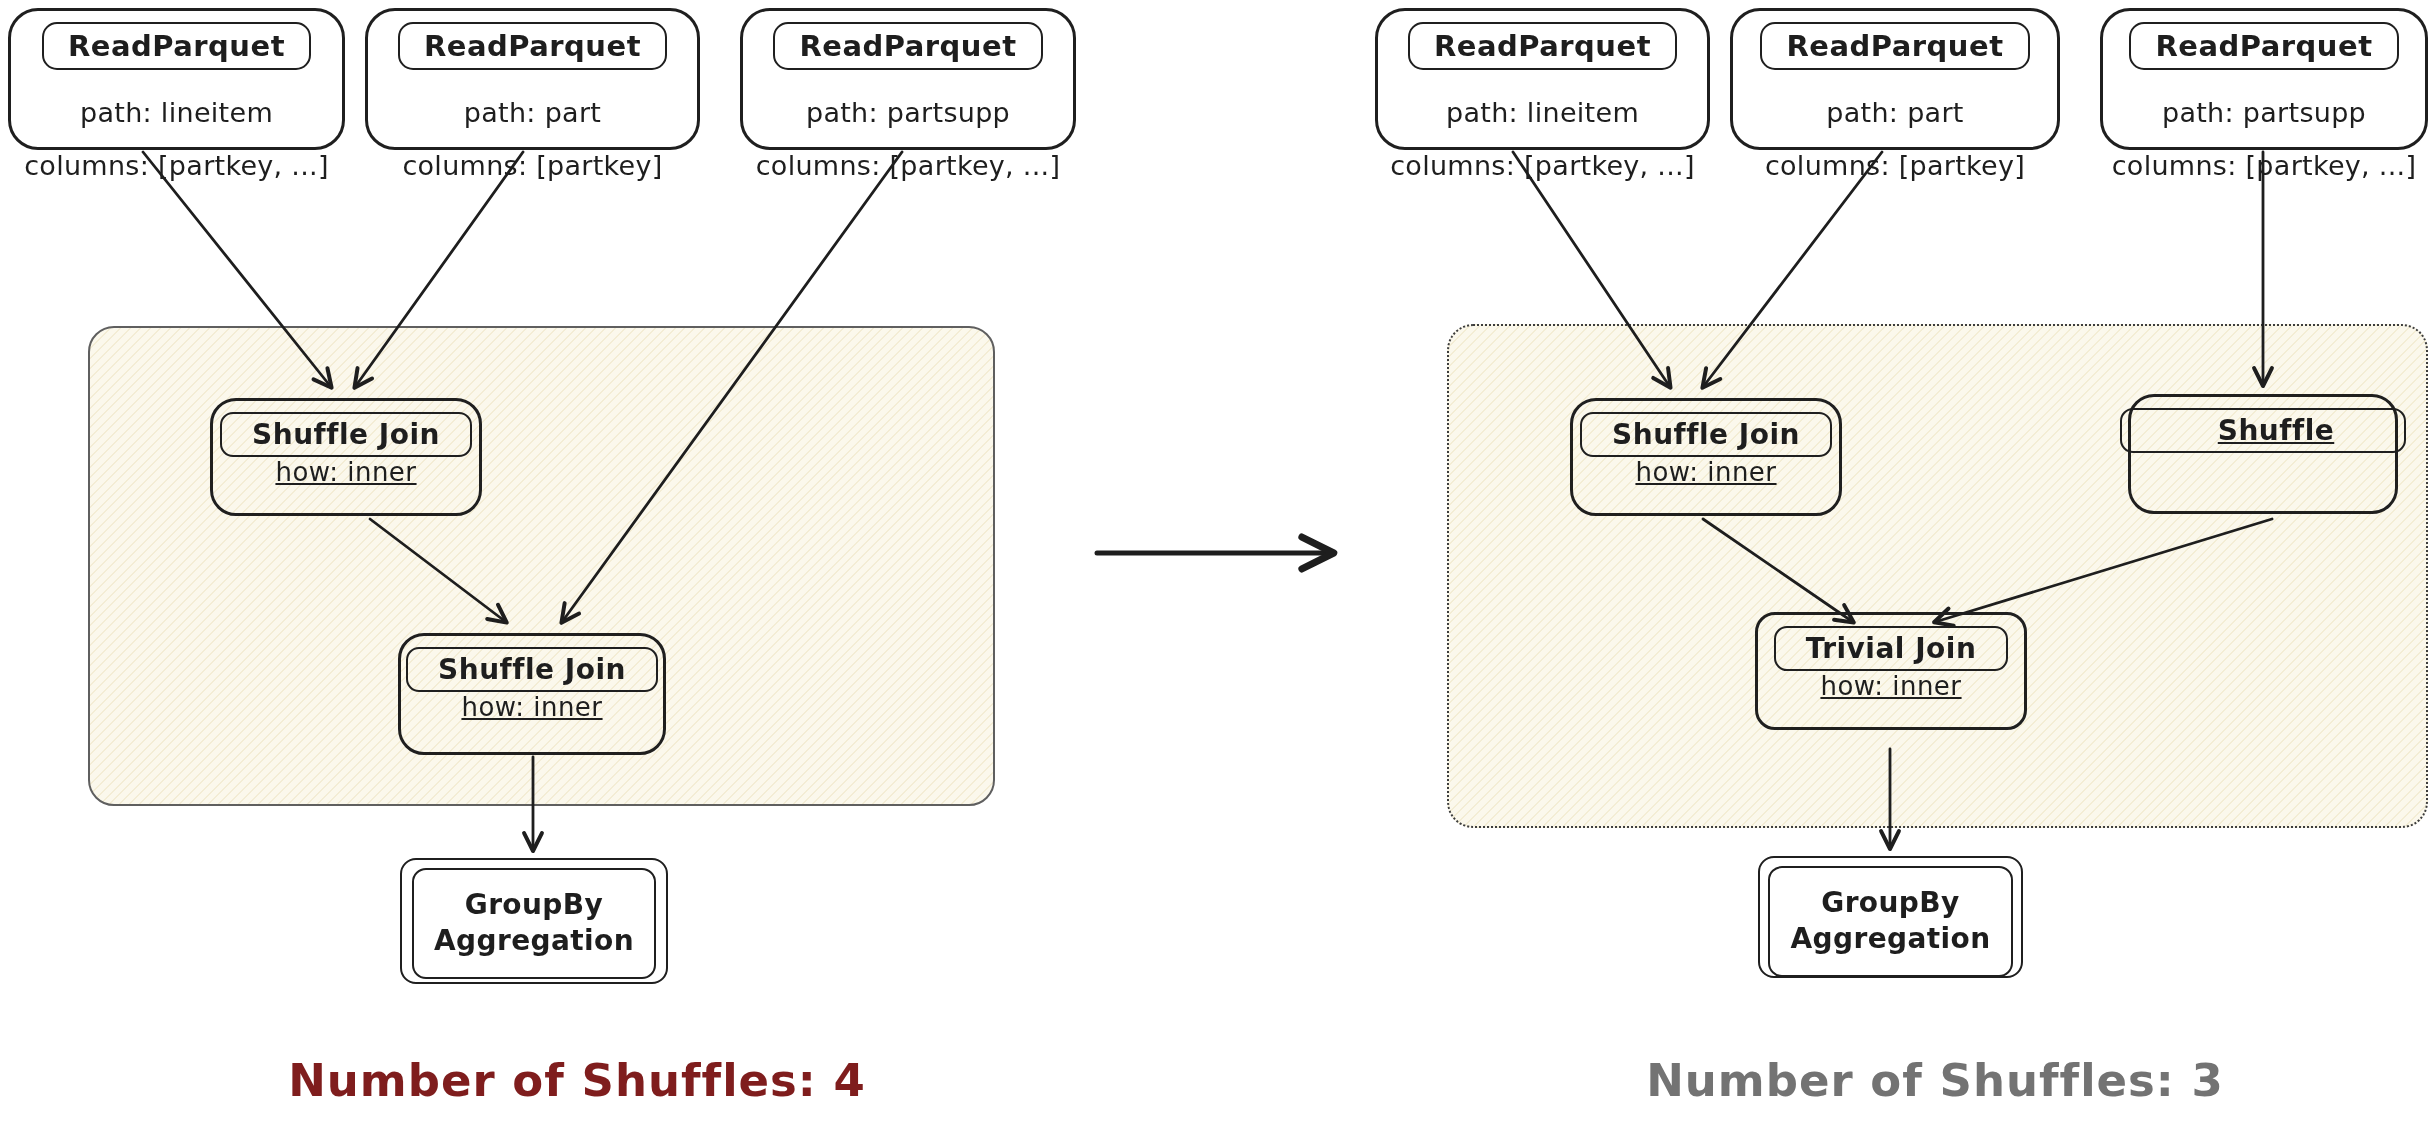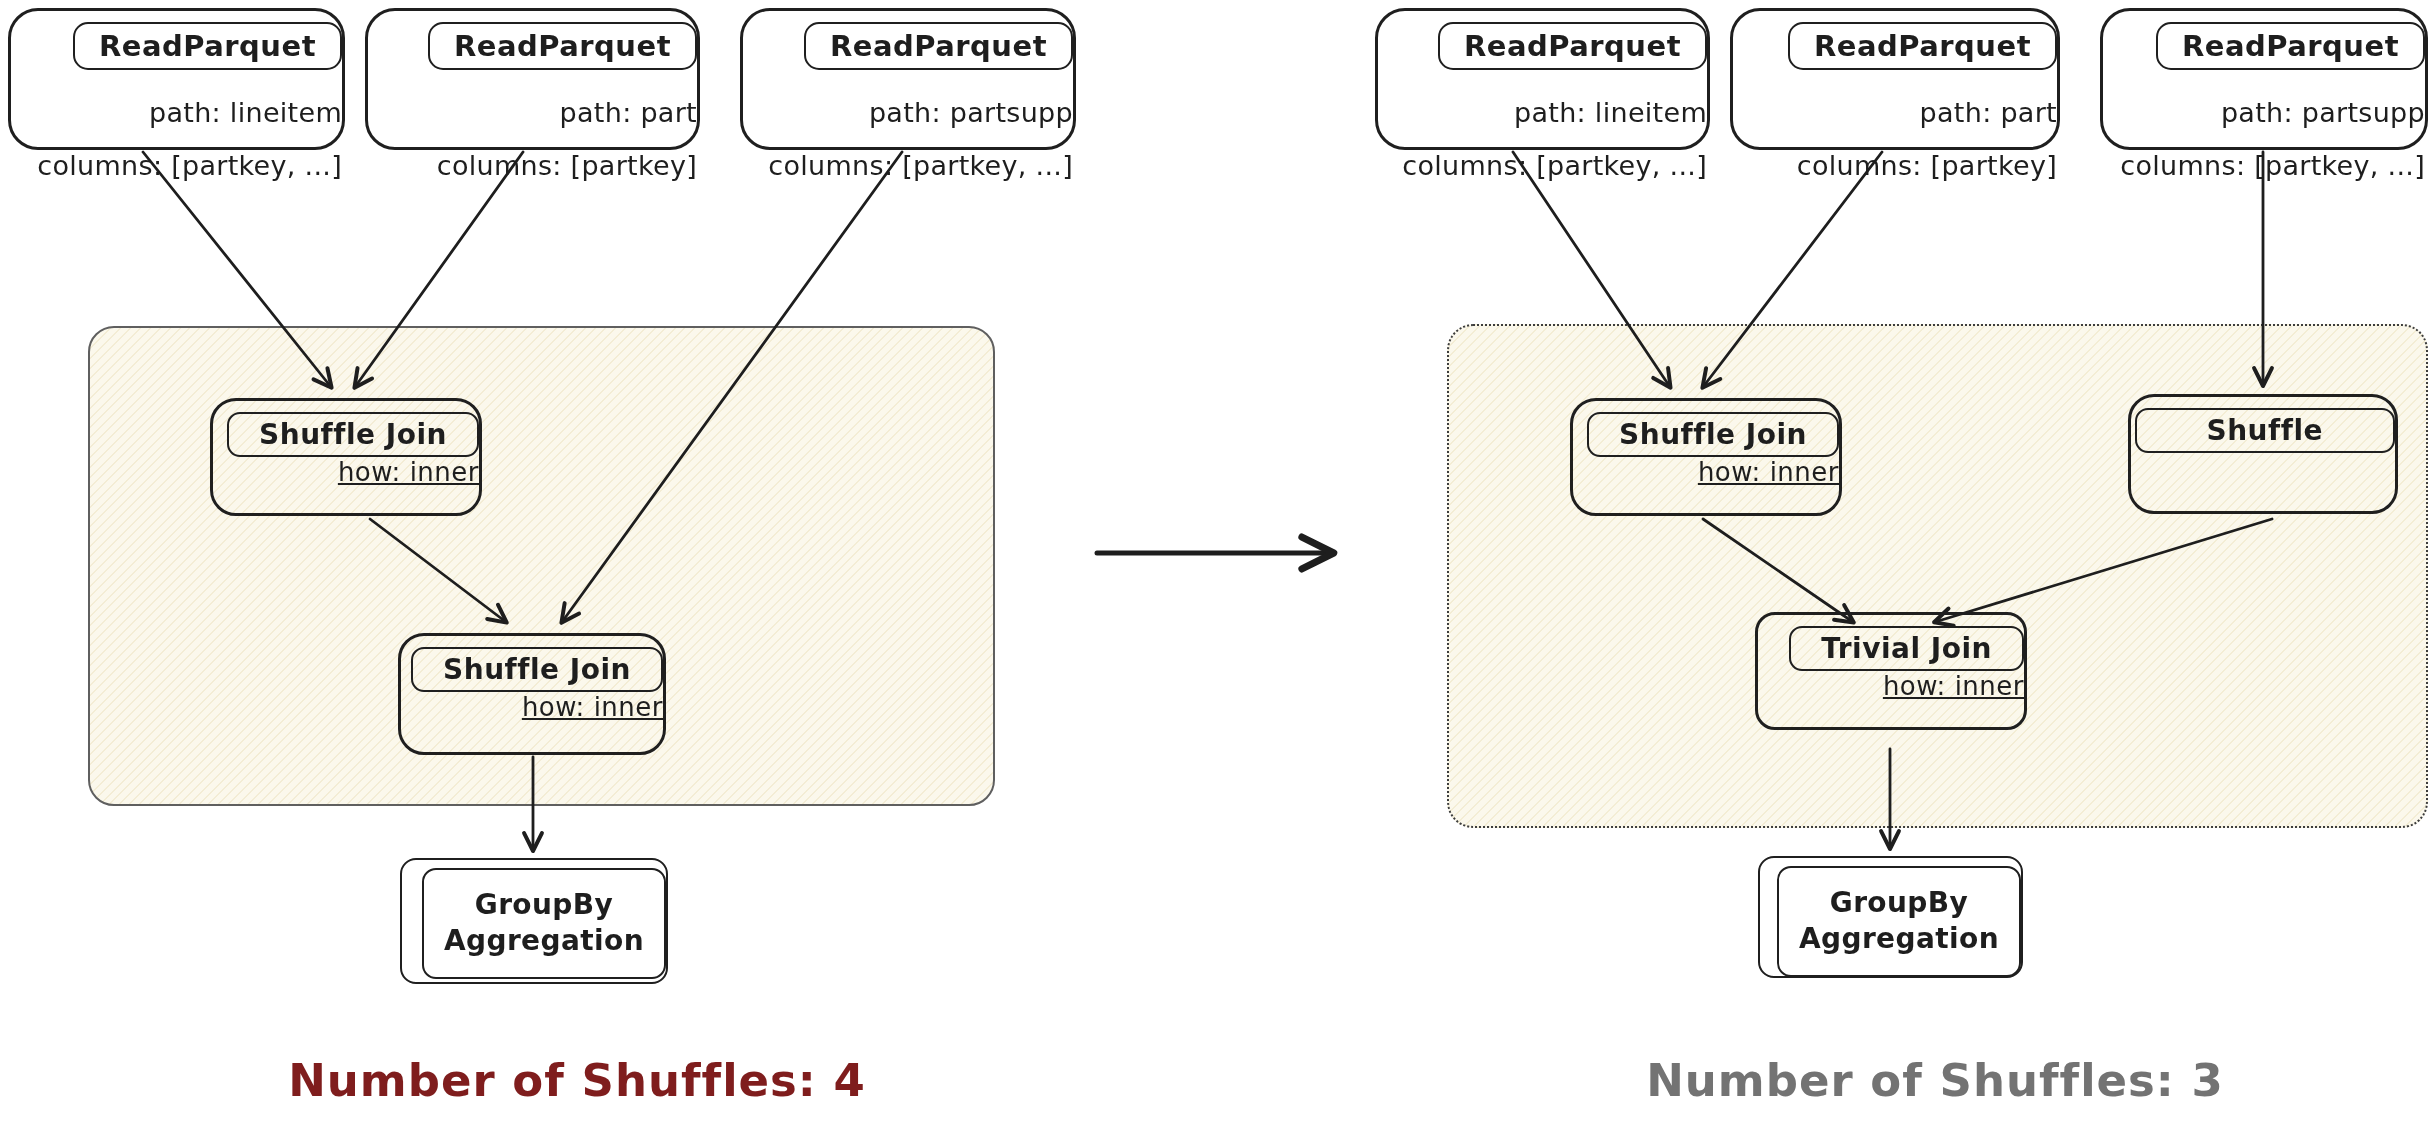--- a/index.html
+++ b/index.html
@@ -17,21 +17,21 @@
   }
   .container.solid{border:2px solid #5f5f5f;}
   .container.dotted{border:2.5px dotted #3d3d3d;}
   
   svg.arrows{position:absolute;left:0;top:0;}
   svg.arrows line{stroke:#1e1e1e;stroke-width:2.8;stroke-linecap:round;}
   svg.arrows line.big{stroke-width:5;}
   
   .node{
     position:absolute;box-sizing:border-box;display:flex;flex-direction:column;
-    align-items:flex-end;border:3px solid #1f1f1f;background:transparent;
+    align-items:center;border:3px solid #1f1f1f;background:transparent;
   }
   .node.source{border-radius:30px;background:#ffffff;}
   .node.stage{border-radius:26px;border-width:3.5px;}
   .node.sink{border-radius:16px;border-width:2.8px;background:#ffffff;}
   .title-box{
     box-sizing:border-box;border:2.5px solid #1f1f1f;border-radius:13px;
     padding:5px 24px;font-size:29px;font-weight:600;letter-spacing:0.5px;
     margin-top:11px;white-space:nowrap;
   }
   .node.source .title-box{border-radius:15px;}
@@ -128,21 +128,21 @@
     <div class="title-box">ReadParquet</div>
     <div class="row path">path: partsupp</div>
     <div class="row cols">columns: [partkey, ...]</div>
   </div>
 
   <div class="node stage" style="left:1570px;top:398px;width:272px;height:118px;">
     <div class="title-box">Shuffle Join</div>
     <div class="subtitle">how: inner</div>
   </div>
   <div class="node stage" style="left:2128px;top:394px;width:270px;height:120px;">
-    <div class="title-box" style="padding-left:70px;padding-right:70px;">Shuffle</div>
+    <div class="title-box" style="padding-left:96px;padding-right:70px;text-decoration:underline;">Shuffle</div>
     <div class="subtitle"></div>
   </div>
   <div class="node stage" style="left:1755px;top:612px;width:272px;height:118px;border-radius:20px;">
     <div class="title-box">Trivial Join</div>
     <div class="subtitle">how: inner</div>
   </div>
 
   <div class="node sink" style="left:1758px;top:856px;width:265px;height:122px;">
     <div class="sink-inner">
       <div>GroupBy</div>

